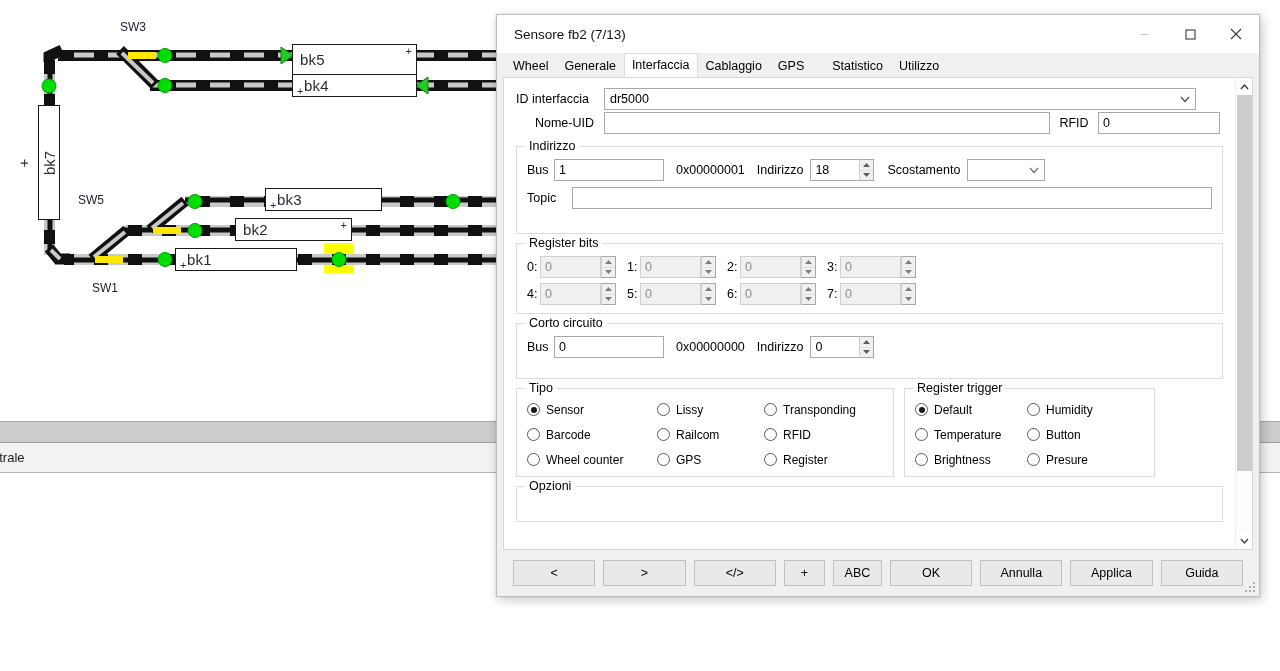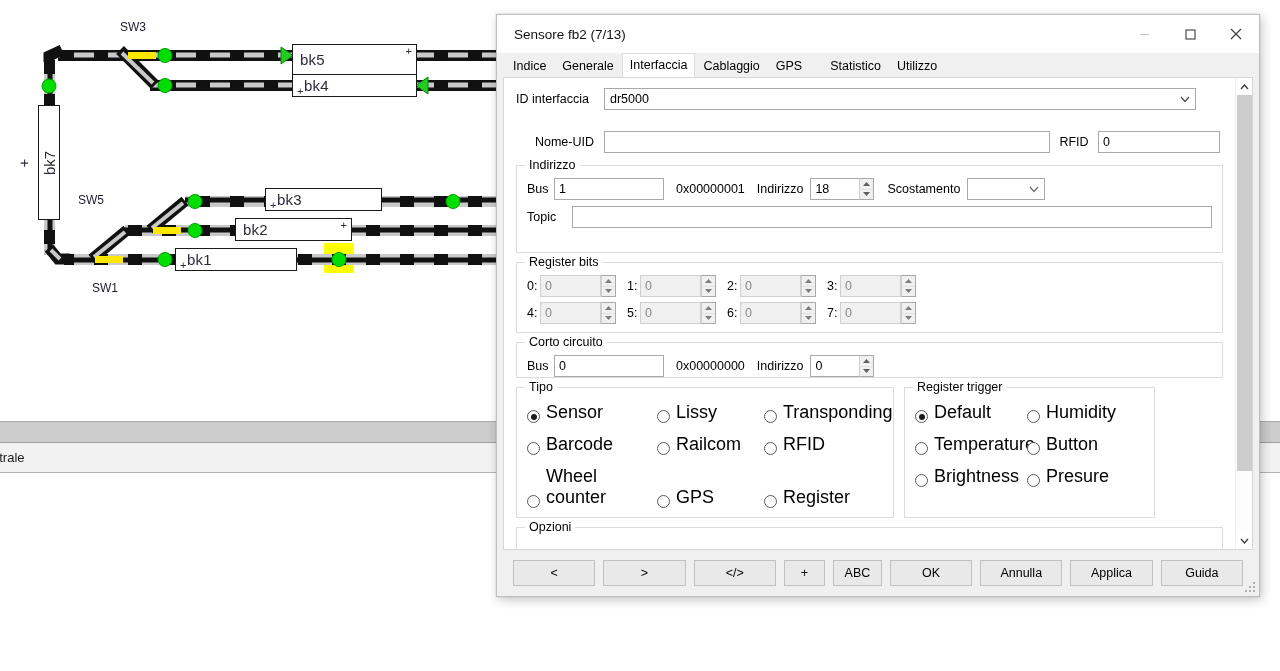--- a/index.html
+++ b/index.html
@@ -126,21 +126,21 @@
   .spin .btns div:first-child { border-bottom:1px solid #e2e2e2; }
 
   
   .grp { position:relative; border:1px solid #dcdcdc; padding:14px 10px 10px 10px; margin-bottom:9px; }
   .grp > .cap {
     position:absolute; top:-8px; left:8px; background:#ffffff; padding:0 4px;
     font-size:12.5px; color:#000;
   }
 
   
-  .rad { display:flex; align-items:flex-end; font-size:18px; }
+  .rad { display:flex; align-items:flex-start; font-size:12px; }
   .rad .dot {
     width:13px; height:13px; border-radius:50%; border:1.3px solid #5a5a5a;
     background:#fff; margin-right:6px; position:relative; flex:0 0 13px;
   }
   .rad.on .dot::after {
     content:""; position:absolute; left:50%; top:50%; transform:translate(-50%,-50%);
     width:6px; height:6px; border-radius:50%; background:#1a1a1a;
   }
 
   
@@ -275,21 +275,21 @@
         <svg width="12" height="12" viewBox="0 0 12 12">
             <line x1="1" y1="1" x2="11" y2="11" stroke="#3a3a3a" stroke-width="1.1"></line>
             <line x1="11" y1="1" x2="1" y2="11" stroke="#3a3a3a" stroke-width="1.1"></line>
           </svg>
       </div>
     </div>
   </div>
 
   <div id="tabstrip">
     <div class="tab">
-        <span>Indice</span>
+        <span>Wheel</span>
       </div>
     <div class="tab">
         <span>Generale</span>
       </div>
     <div class="tab active">
         <span>Interfaccia</span>
       </div>
     <div class="tab">
         <span>Cablaggio</span>
       </div>
@@ -300,21 +300,21 @@
         <span>Statistico</span>
       </div>
     <div class="tab">
         <span>Utilizzo</span>
       </div>
   </div>
 
   <div id="pane-wrap">
     <div id="pane">
 
-      <div class="row" style="margin-bottom:21px">
+      <div class="row" style="margin-bottom:2px">
         <div class="lbl" style="width:88px">ID interfaccia</div>
         <div class="combo" style="width:592px">
           <span>dr5000</span>
           <span class="chev">
             <svg width="10" height="7" viewBox="0 0 10 7">
                 <path d="M1 1 L5 5.5 L9 1" fill="none" stroke="#4a4a4a" stroke-width="1.2"></path>
               </svg>
           </span>
         </div>
       </div>
@@ -495,21 +495,21 @@
                 <div>
                   <svg width="7" height="4" viewBox="0 0 7 4">
                     <path d="M3.5 4 L0 0 L7 0 Z" fill="#7d7d7d"></path>
                   </svg>
                 </div>
               </div>
             </div>
         </div>
       </div>
 
-      <div class="grp" style="padding-top:12px;padding-bottom:0">
+      <div class="grp" style="padding-top:12px;padding-bottom:20px">
         <div class="cap">Corto circuito</div>
         <div class="row" style="margin-bottom:0">
           <div class="lbl" style="width:27px">Bus</div>
           <input class="tf" type="text" style="width: 110px;" value="0">
           <div class="lbl" style="margin-left:12px">0x00000000</div>
           <div class="lbl" style="margin-left:12px">Indirizzo</div>
           <div class="spin" style="margin-left:7px">
             <input class="tf" type="text" style="width: 49px;" value="0">
             <div class="btns">
               <div>

